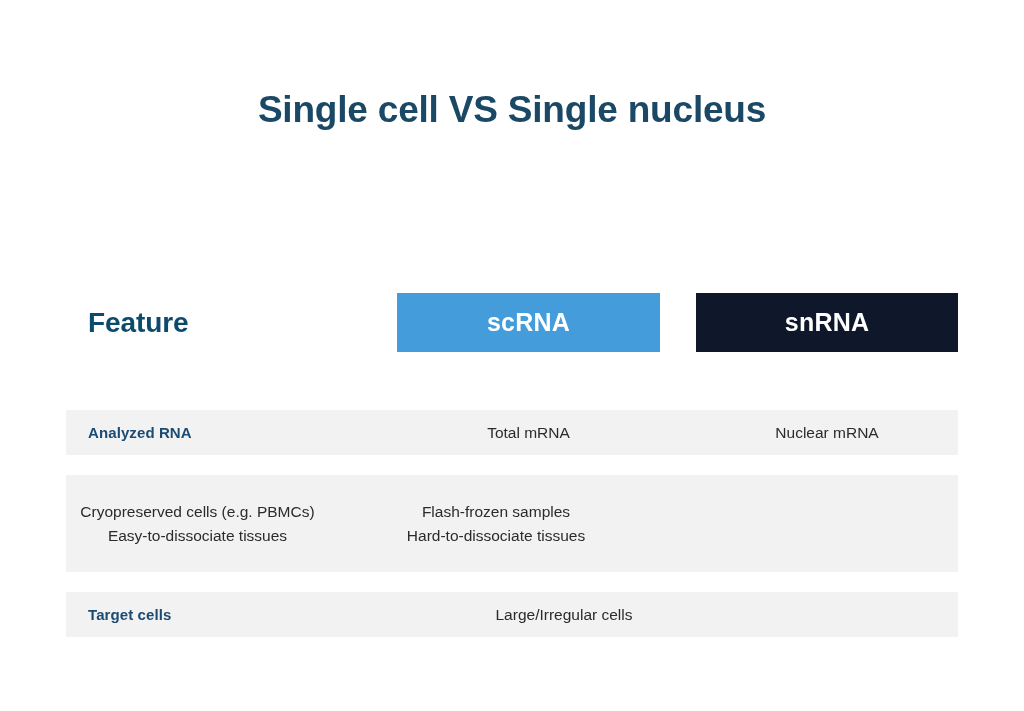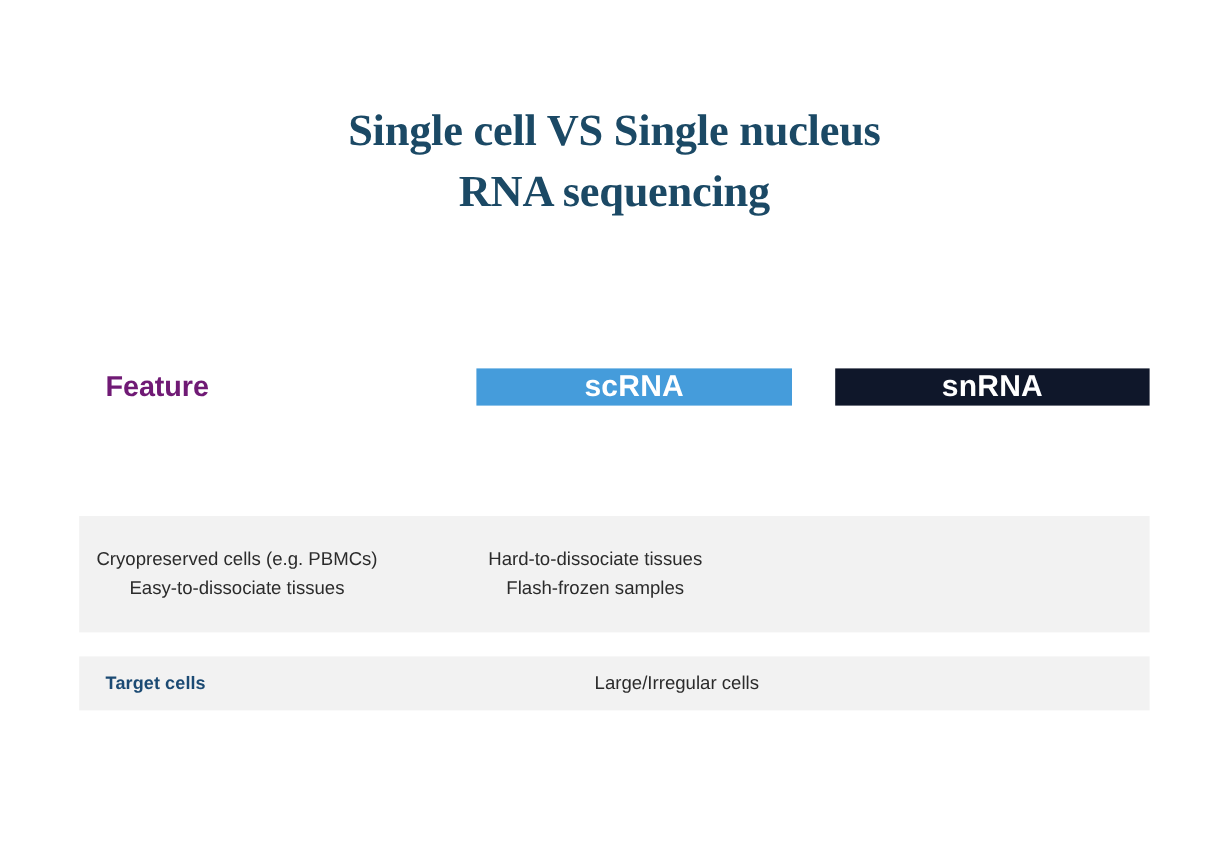--- a/index.html
+++ b/index.html
@@ -21,21 +21,20 @@
     position: absolute;
     left: 0;
     top: 84px;
     width: 1024px;
     text-align: center;
     color: #1b4965;
     font-weight: bold;
     font-size: 37px;
     line-height: 51px;
     letter-spacing: -0.2px;
-    font-family: Liberation Serif, serif;
   }
   .title-line { display: block; }
 
   
   .table {
     position: absolute;
     left: 66px;
     top: 301px;
     width: 892px;
   }
@@ -72,30 +71,30 @@
   .col-gap {
     width: 36px;
     flex: 0 0 36px;
   }
   .col-data.second {
     width: 262px;
     flex: 0 0 262px;
   }
 
   .feature-heading {
-    color: #701a75;
-    font-size: 24px;
+    color: #0c4a6e;
+    font-size: 28px;
     font-weight: bold;
     letter-spacing: -0.1px;
     text-align: center;
   }
 
   .pill {
     width: 100%;
-    height: 31px;
+    height: 59px;
     display: flex;
     align-items: center;
     justify-content: center;
     color: #ffffff;
     font-size: 25px;
     font-weight: bold;
     letter-spacing: 0.2px;
     text-align: right;
   }
   .pill.sc { background: #459cdb; }
@@ -126,55 +125,68 @@
 
   .r1 { height: 45px; }
   .r2 { height: 97px; }
   .r3 { height: 45px; }
 </style>
 </head>
 <body>
 
 <div class="title">
   <span class="title-line">Single cell VS Single nucleus</span>
-  <span class="title-line">RNA sequencing</span>
 </div>
 
 <div class="table">
 
   <div class="row header-row">
     <div class="col-feature">
       <span class="feature-heading">Feature</span>
     </div>
     <div class="col-data">
       <div class="pill sc">scRNA</div>
     </div>
     <div class="col-gap"></div>
     <div class="col-data second">
       <div class="pill sn">snRNA</div>
     </div>
   </div>
 
   <div class="spacer-after-header"></div>
 
+  <div class="row data-row r1">
+    <div class="col-feature">Analyzed RNA</div>
+    <div class="col-data">
+      <span class="cell-lines">
+        <span>Total mRNA</span>
+      </span>
+    </div>
+    <div class="col-gap"></div>
+    <div class="col-data second">
+      <span class="cell-lines">
+        <span>Nuclear mRNA</span>
+      </span>
+    </div>
+  </div>
 
   <div class="row-gap"></div>
 
   <div class="row data-row r2">
     <div class="col-data">
       <span class="cell-lines">
         <span>Cryopreserved cells (e.g. PBMCs)</span>
         <span>Easy-to-dissociate tissues</span>
       </span>
     </div>
     <div class="col-gap"></div>
     <div class="col-data second">
       <span class="cell-lines">
+        <span>Flash-frozen samples</span>
         <span>Hard-to-dissociate tissues</span>
-        <span>Flash-frozen samples</span>
       </span>
     </div>
   </div>
 
   <div class="row-gap"></div>
 
   <div class="row data-row r3">
     <div class="col-feature">Target cells</div>
     <div class="col-gap"></div>
     <div class="col-data second">

